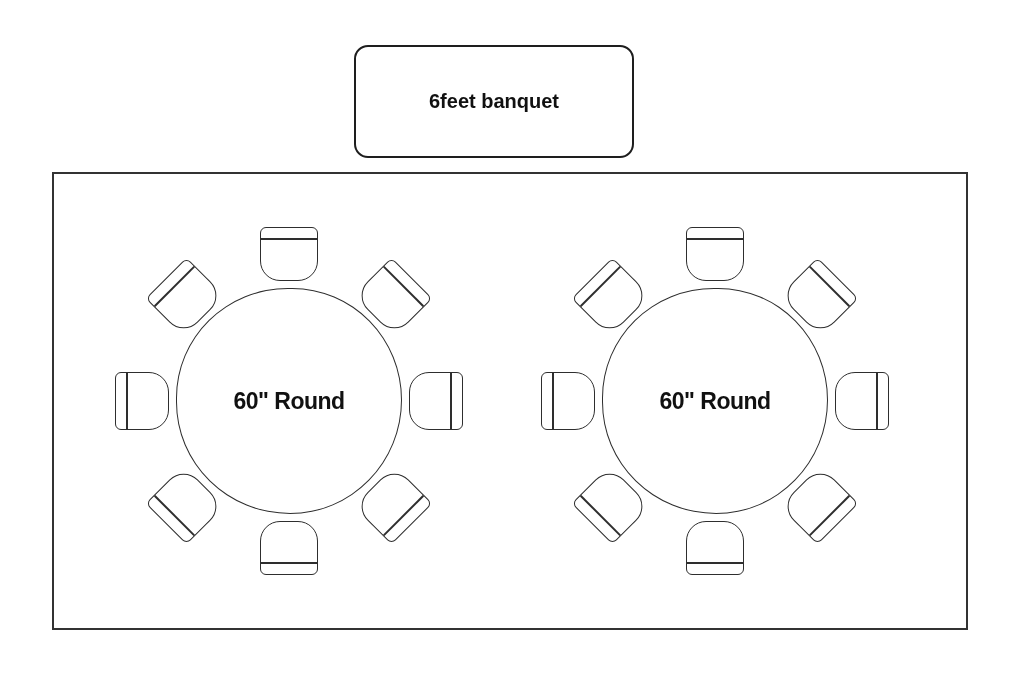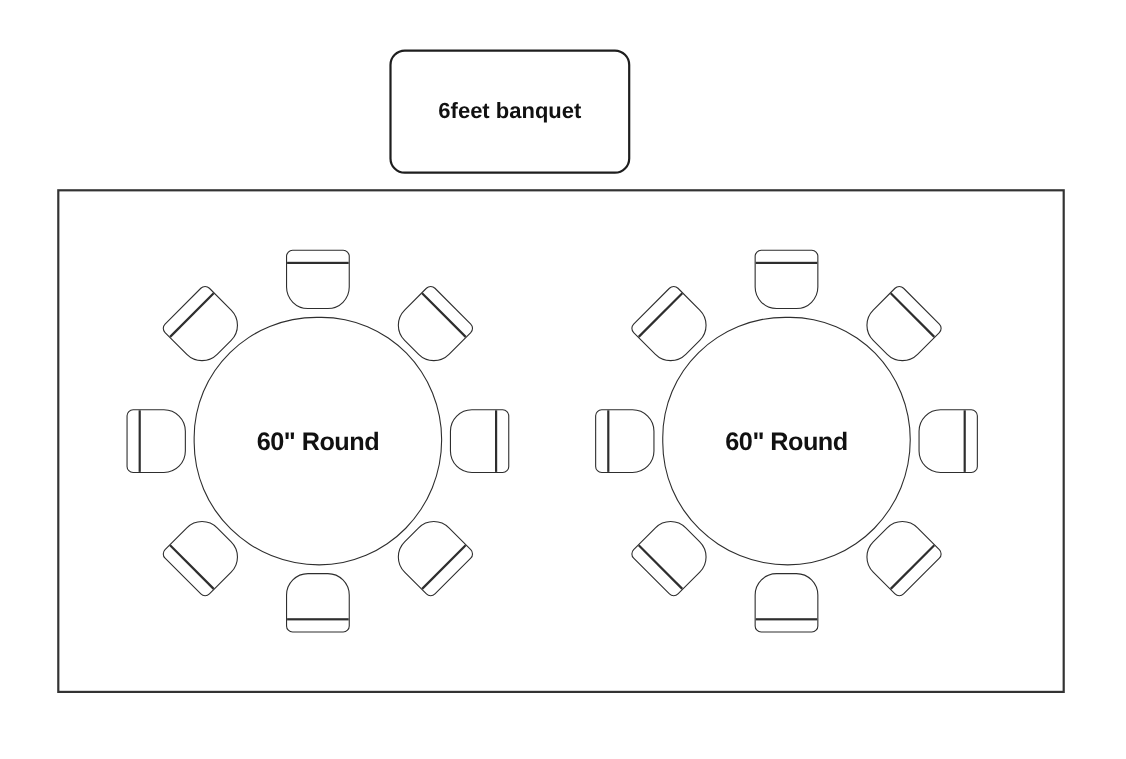--- a/index.html
+++ b/index.html
@@ -15,21 +15,21 @@
     width:1024px;
     height:690px;
     background:var(--bg);
     overflow:hidden;
   }
 
   
   .legend-box{
     position:absolute;
     left:354px; top:45px;
-    width:219px; height:113px;
+    width:280px; height:113px;
     border:2px solid #1e1e1e;
     border-radius:14px;
     background:var(--bg);
     display:flex;align-items:center;justify-content:center;
   }
   .legend-label{
     font-size:20px;
     font-weight:bold;
     color:var(--text);
   }

